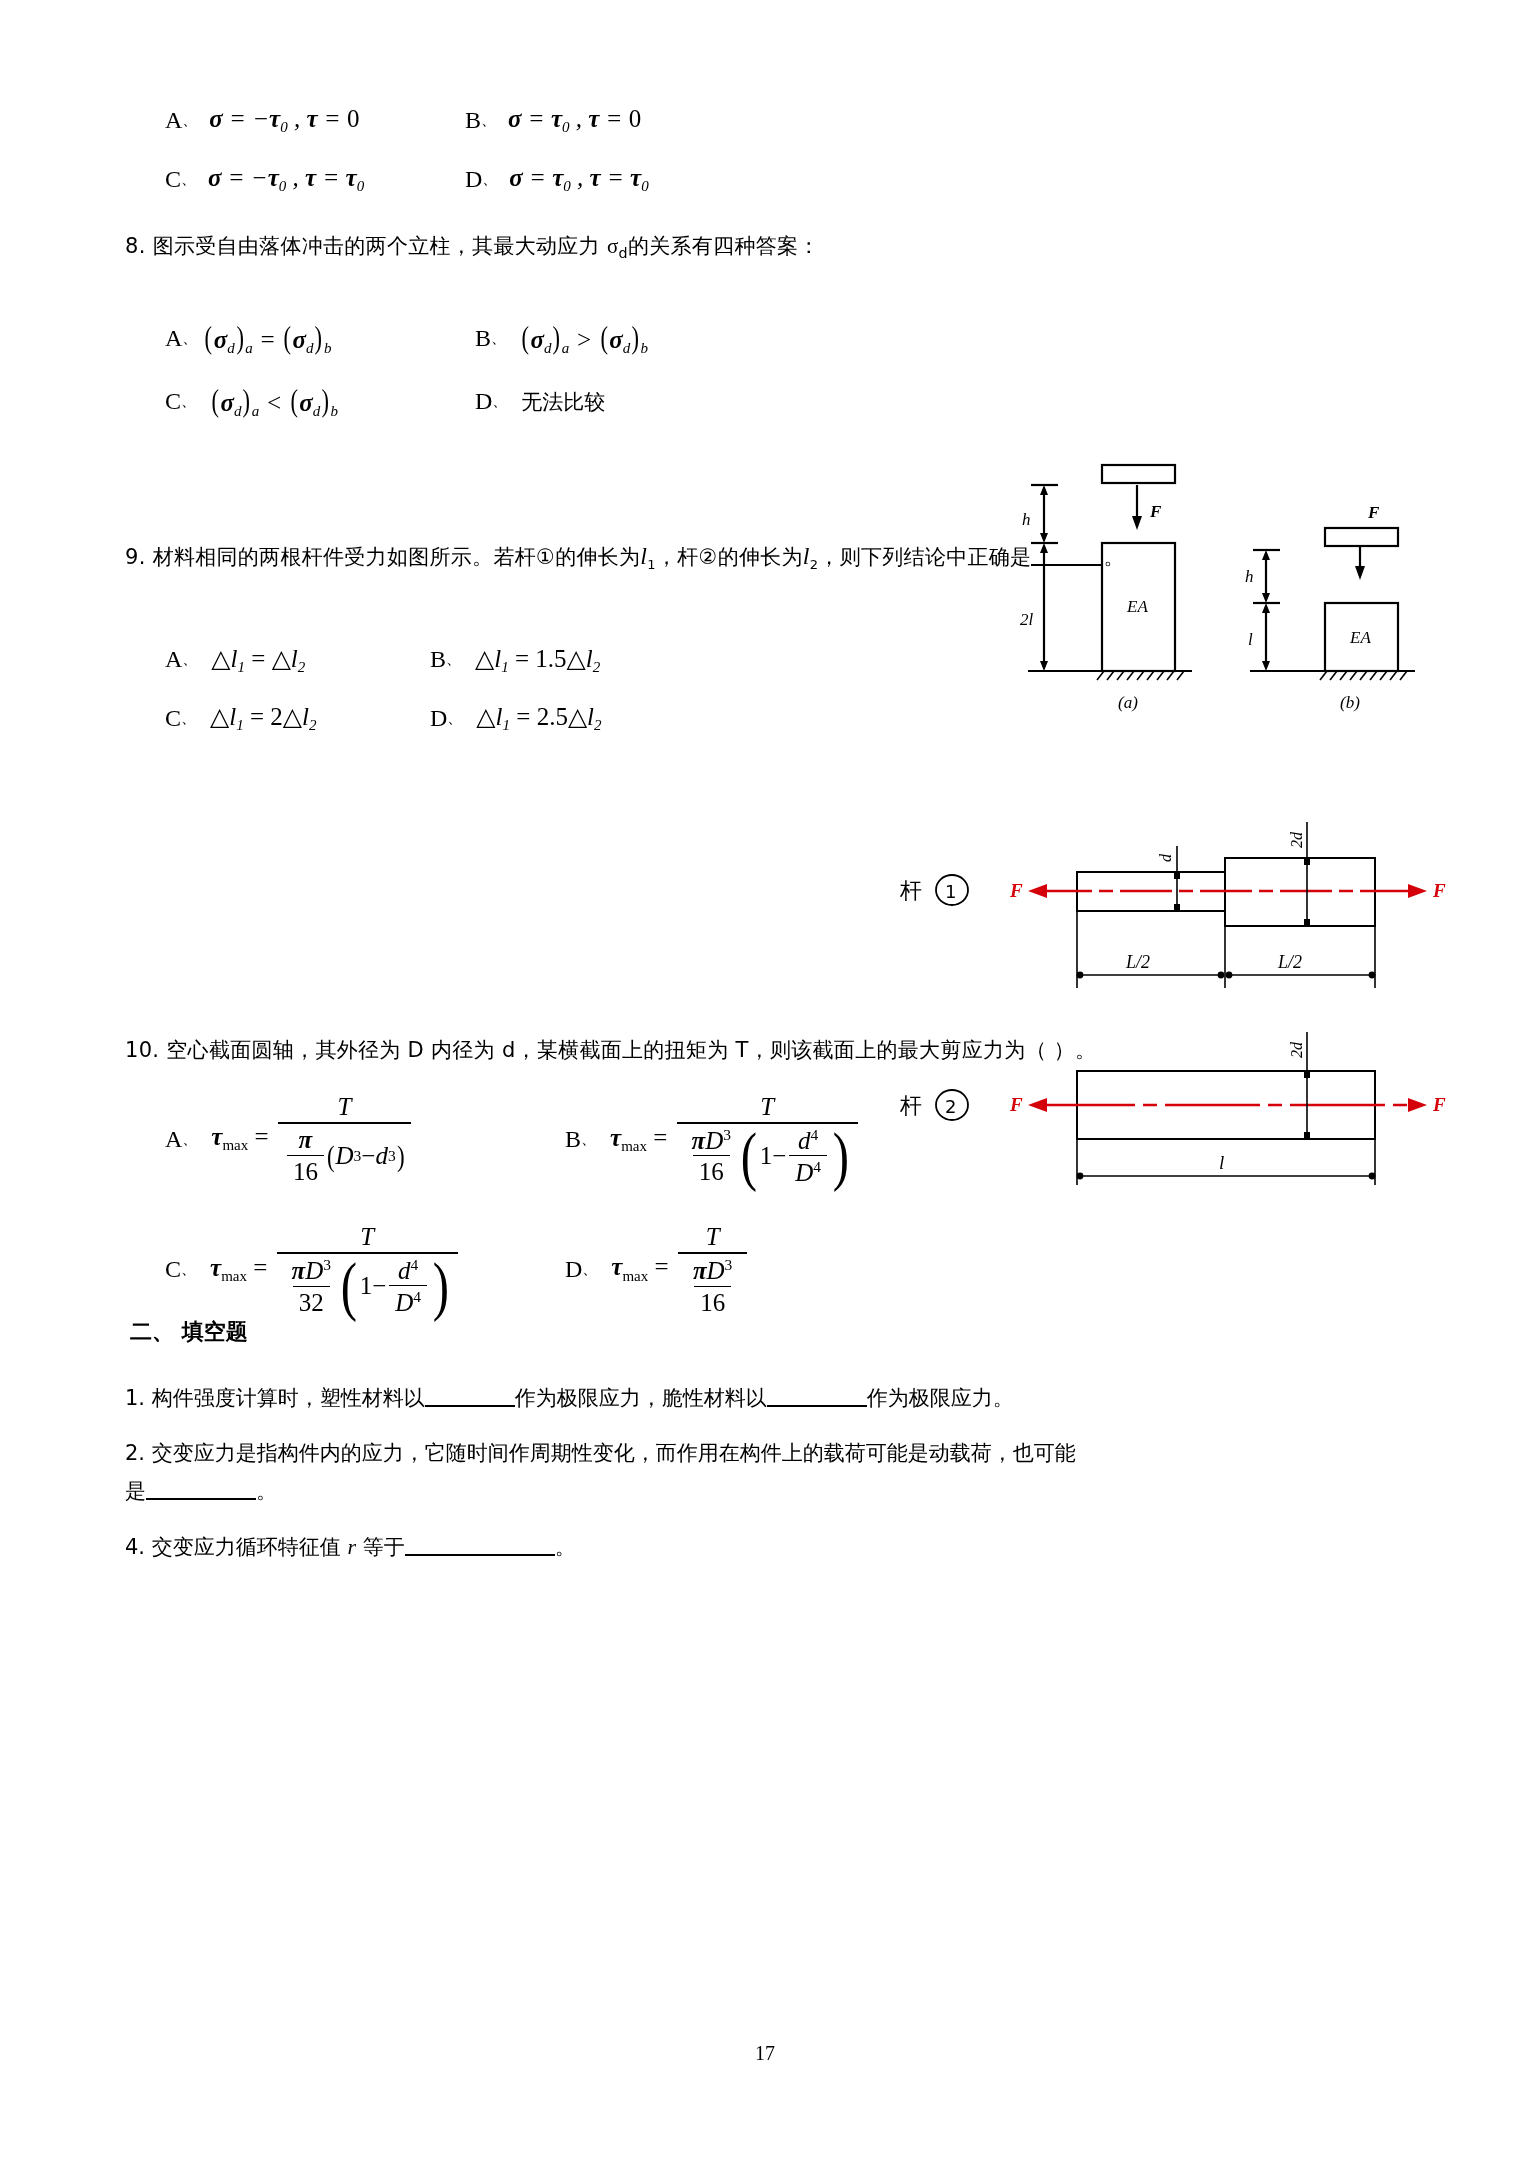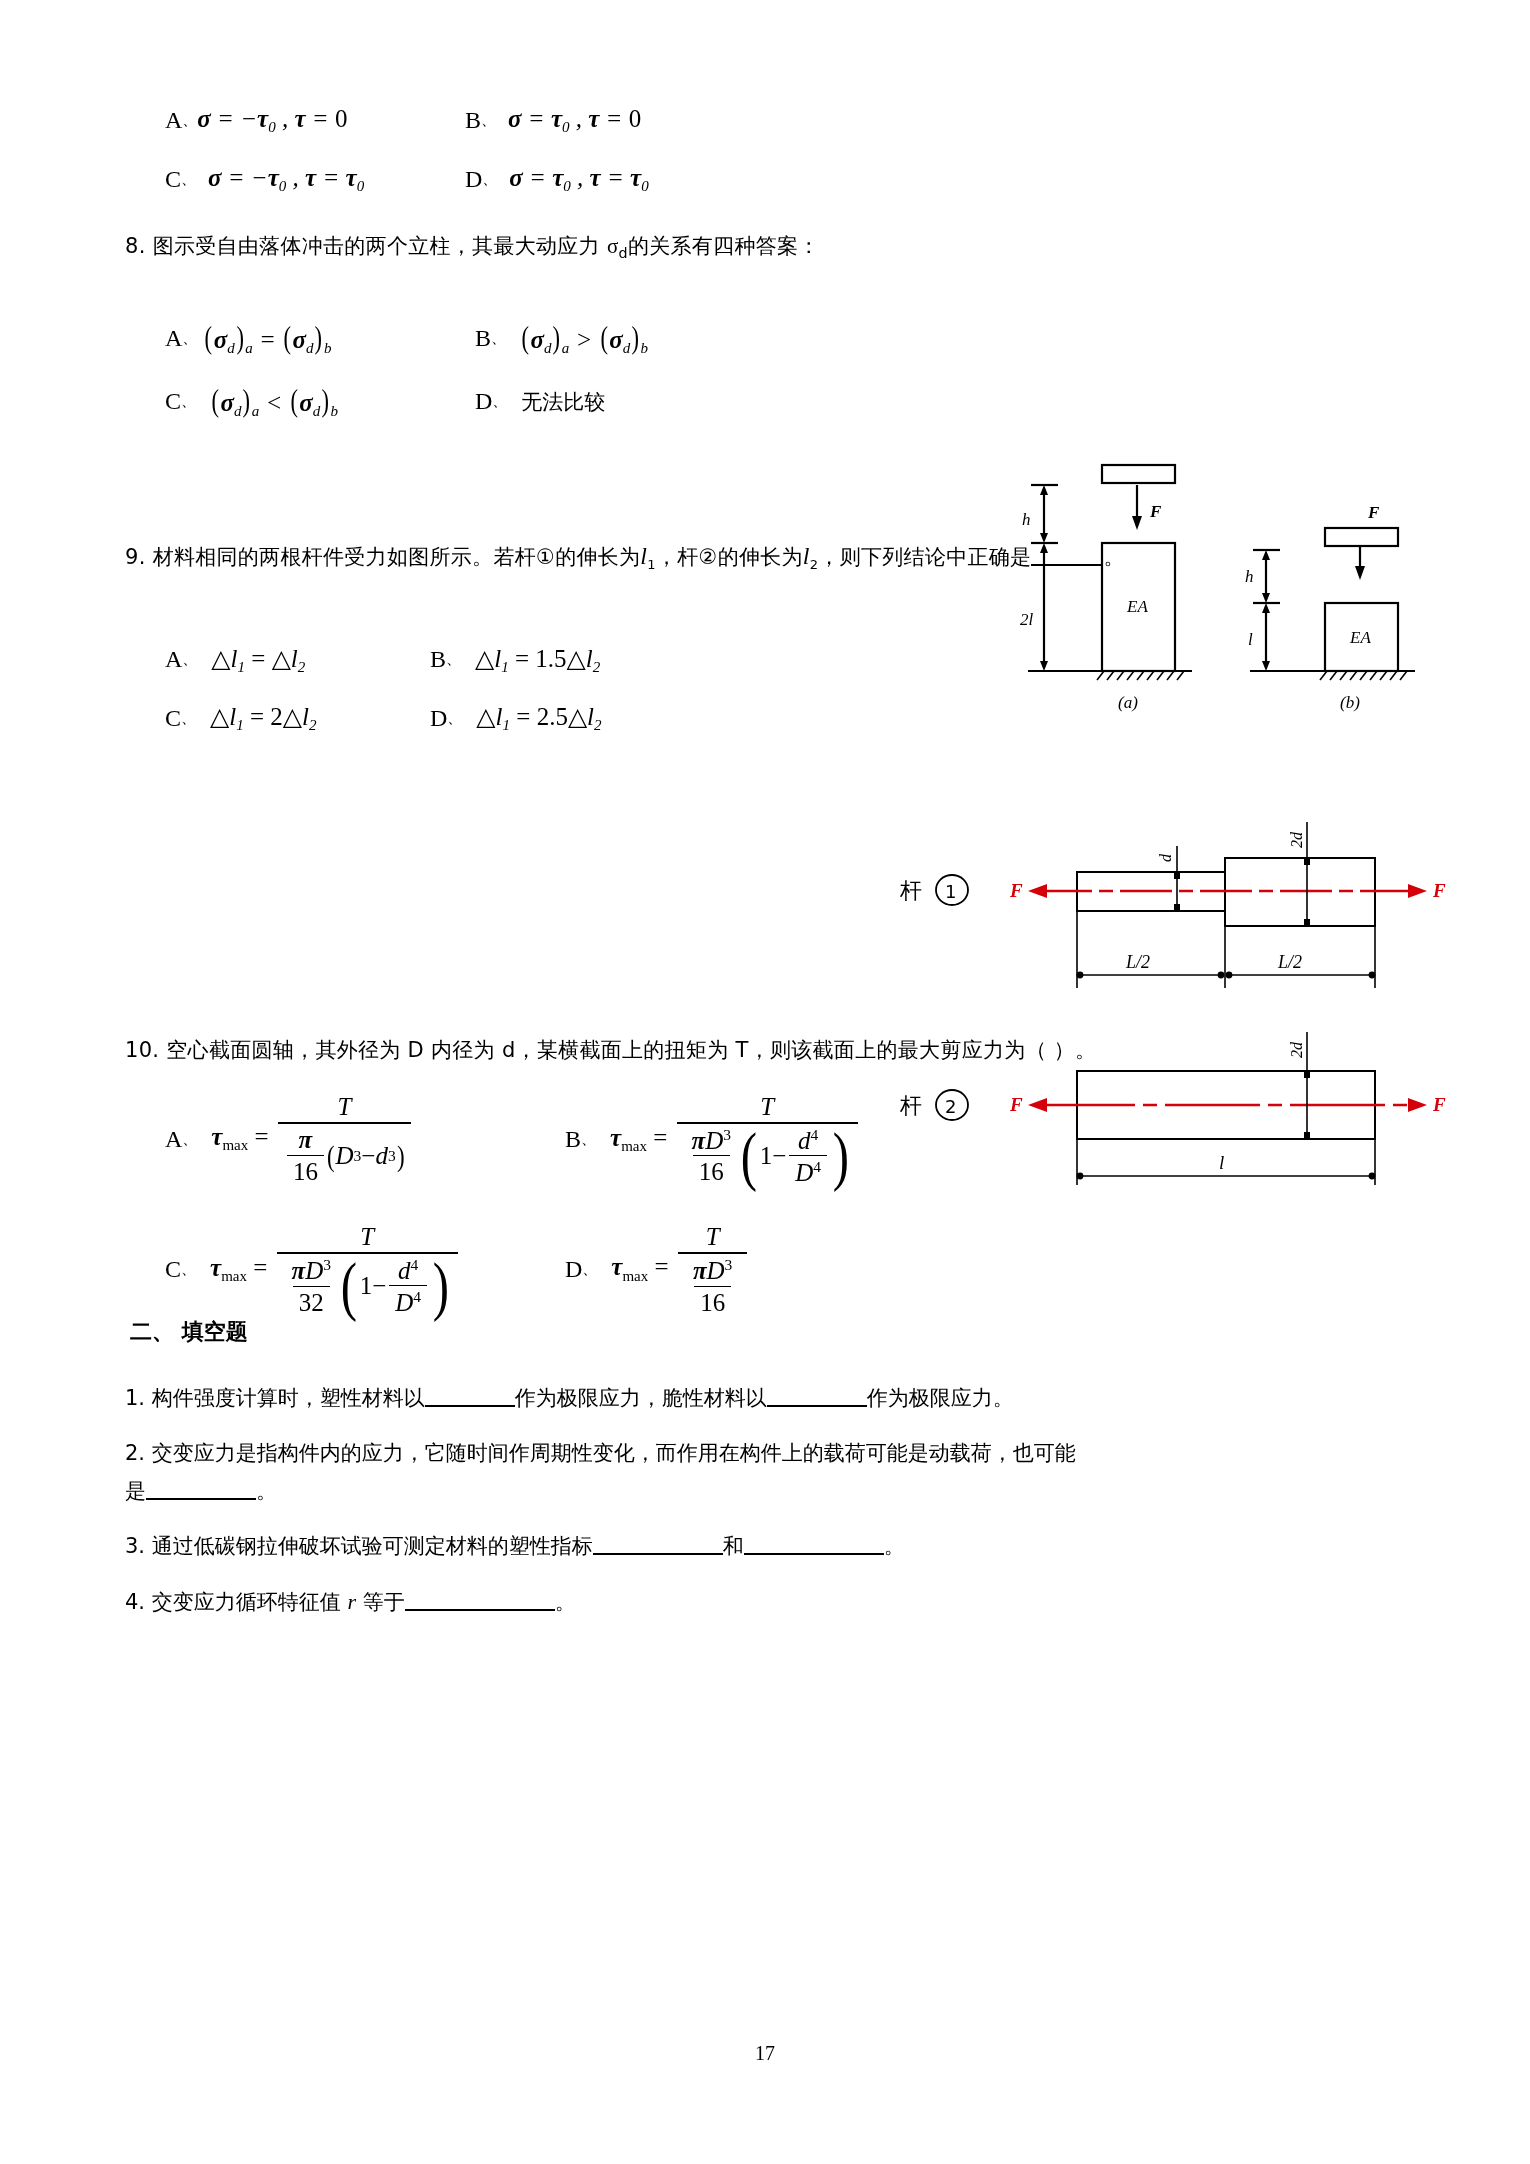--- a/index.html
+++ b/index.html
@@ -111,21 +111,21 @@
 </style>
 </head>
 <body>
 
 <div class="page">
   <div class="content">
 
     <div class="opt-row" style="margin-top:10px;">
       <div class="opt" style="width:300px;">
         <span class="opt-letter">A<span class="opt-mark">、</span></span>
-        <span class="math" style="margin-left:0;">
+        <span class="math" style="margin-left:12px;">
           <span class="bi">σ</span> = −<span class="bi">τ</span><sub class="s">0</sub> , <span class="bi">τ</span> = <span class="up">0</span>
         </span>
       </div>
       <div class="opt">
         <span class="opt-letter">B<span class="opt-mark">、</span></span>
         <span class="math" style="margin-left:12px;">
           <span class="bi">σ</span> = <span class="bi">τ</span><sub class="s">0</sub> , <span class="bi">τ</span> = <span class="up">0</span>
         </span>
       </div>
     </div>
@@ -325,24 +325,20 @@
     <div class="fill-line" style="margin-top:16px; margin-left:-40px;">
       <div>
         <span>2.</span>
         <span>交变应力是指构件内的应力，它随时间作周期性变化，而作用在构件上的载荷可能是动载荷，也可能</span>
       </div>
       <div>
         <span>是</span><span class="blank" style="width:110px;"></span><span>。</span>
       </div>
     </div>
 
-    <div class="fill-line" style="margin-top:16px; margin-left:-40px;">
-      <span>3.</span>
-      <span>通过低碳钢拉伸破坏试验可测定材料的塑性指标</span><span class="blank" style="width:130px;"></span><span>和</span><span class="blank" style="width:140px;"></span><span>。</span>
-    </div>
 
     <div class="fill-line" style="margin-top:16px; margin-left:-40px;">
       <span>4.</span>
       <span>交变应力循环特征值 </span><span class="serif-it" style="font-size:22px;">r</span><span> 等于</span><span class="blank" style="width:150px;"></span><span>。</span>
     </div>
 
   </div>
 
   <div class="fig" style="left:1000px; top:440px;">
     <svg width="460" height="290" viewBox="0 0 460 290">

